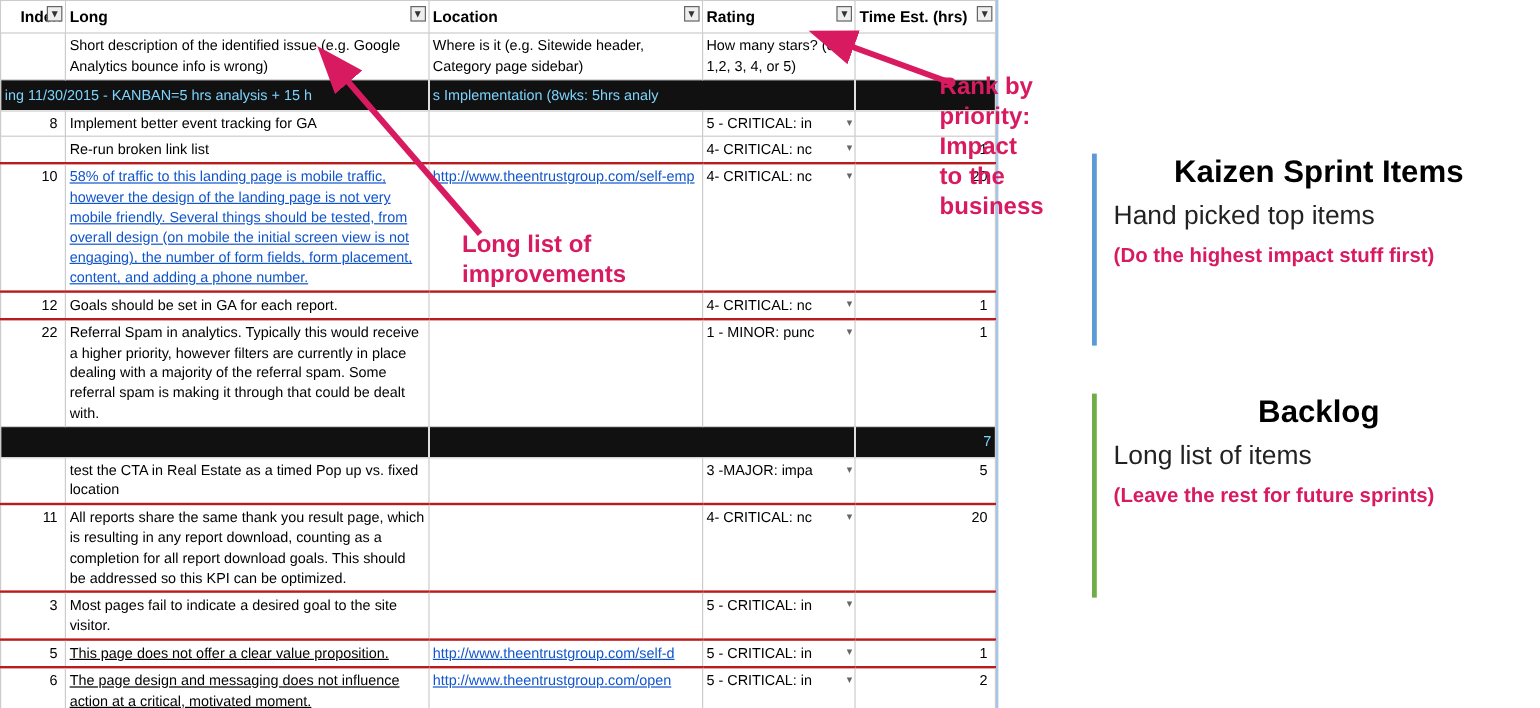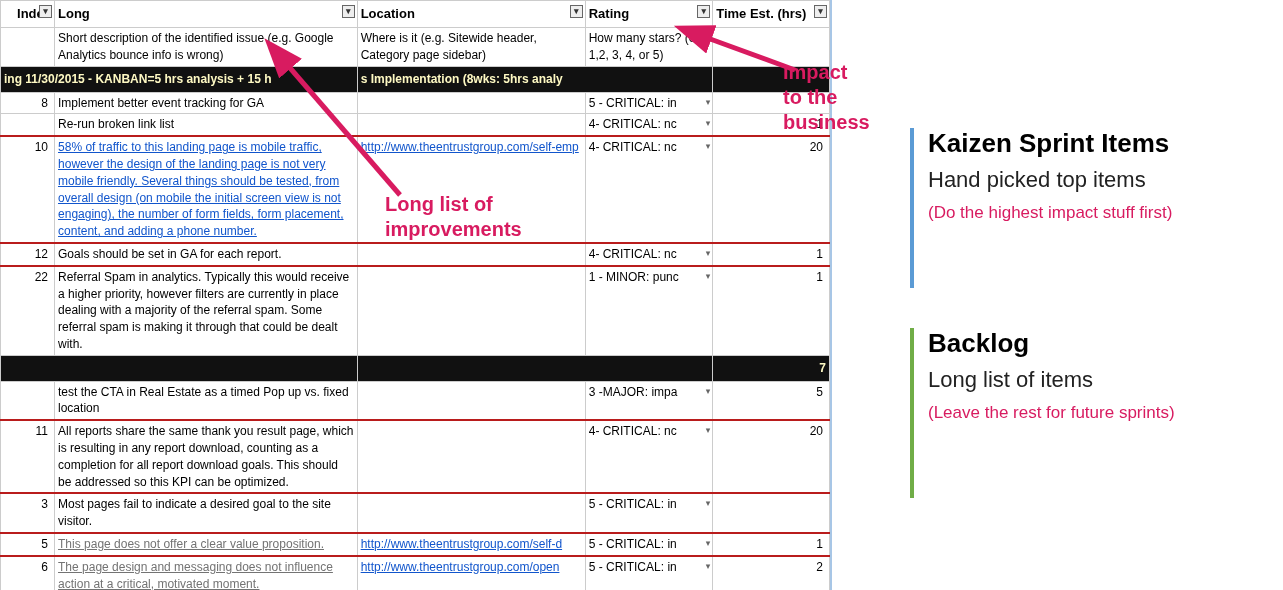--- a/index.html
+++ b/index.html
@@ -61,33 +61,33 @@
     line-height: 10px;
     text-align: center;
     color: #333;
   }
   .hint-row td {
     color: #000;
     font-size: 12px;
   }
   .black-row td {
     background: #111;
-    color: #fef9c3;
-    font-weight: bold;
+    color: #7dd3fc;
+    font-weight: normal;
     padding: 4px 3px;
     white-space: nowrap;
     overflow: hidden;
   }
   .link {
     color: #1155cc;
     text-decoration: underline;
     cursor: pointer;
   }
   .link-vis {
-    color: #737373;
+    color: #000000;
     text-decoration: underline;
     cursor: pointer;
   }
   .dd {
     position: absolute;
     right: 2px;
     top: 3px;
     font-size: 9px;
     color: #666;
   }
@@ -120,30 +120,31 @@
     bottom: 0;
     width: 4px;
   }
   .vbar.blue { background: #5b9bd5; }
   .vbar.green { background: #70ad47; }
   .rb-title {
     font-size: 26px;
     font-weight: 700;
     font-family: "Segoe UI", Arial, sans-serif;
     margin-bottom: 8px;
+    text-align: center;
   }
   .rb-sub {
     font-size: 22px;
     font-family: "Segoe UI", Arial, sans-serif;
     margin-bottom: 10px;
     color: #222;
   }
   .rb-note {
     font-size: 17px;
-    font-weight: 400;
+    font-weight: 700;
     color: #d81b60;
   }
   svg.arrow-svg { position: absolute; overflow: visible; }
   .sep-row td { border-top: 2px solid #b91c1c; }
 </style>
 </head>
 <body>
 
 <div class="sheet">
   <table>
@@ -273,20 +274,21 @@
 <div class="callouts">
   <svg class="arrow-svg" style="left:0;top:0" width="832" height="120">
     <defs>
       <marker id="ah1" markerWidth="10" markerHeight="10" refX="2" refY="3" orient="auto">
         <path d="M0,0 L0,6 L8,3 z" fill="#d81b60"></path>
       </marker>
     </defs>
     <line x1="795" y1="70" x2="702" y2="36" stroke="#d81b60" stroke-width="5" marker-end="url(#ah1)"></line>
   </svg>
   <div class="callout" style="left:783px; top:60px;">
+    <div>Rank by priority:</div>
     <div>Impact to the business</div>
   </div>
 
   <svg class="arrow-svg" style="left:0;top:0" width="832" height="250">
     <line x1="400" y1="195" x2="284" y2="61" stroke="#d81b60" stroke-width="5" marker-end="url(#ah1)"></line>
   </svg>
   <div class="callout" style="left:385px; top:192px;">
     <span>Long list of improvements</span>
   </div>
 </div>

